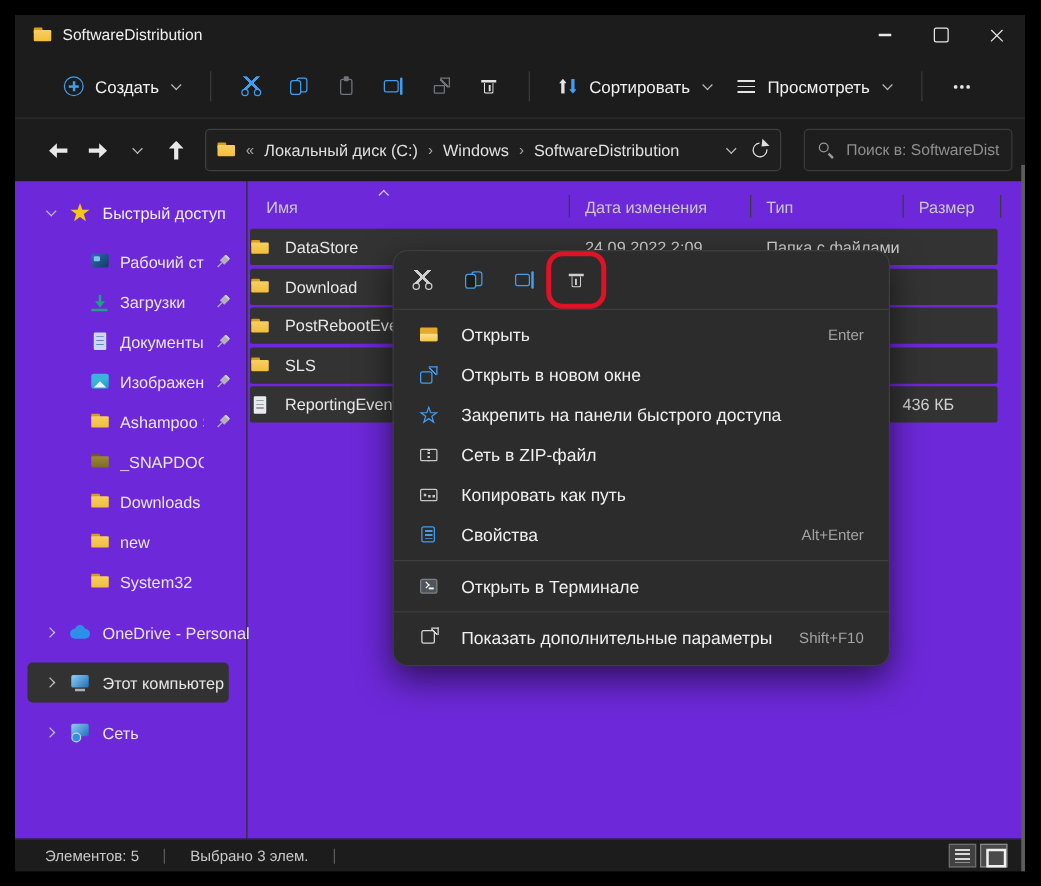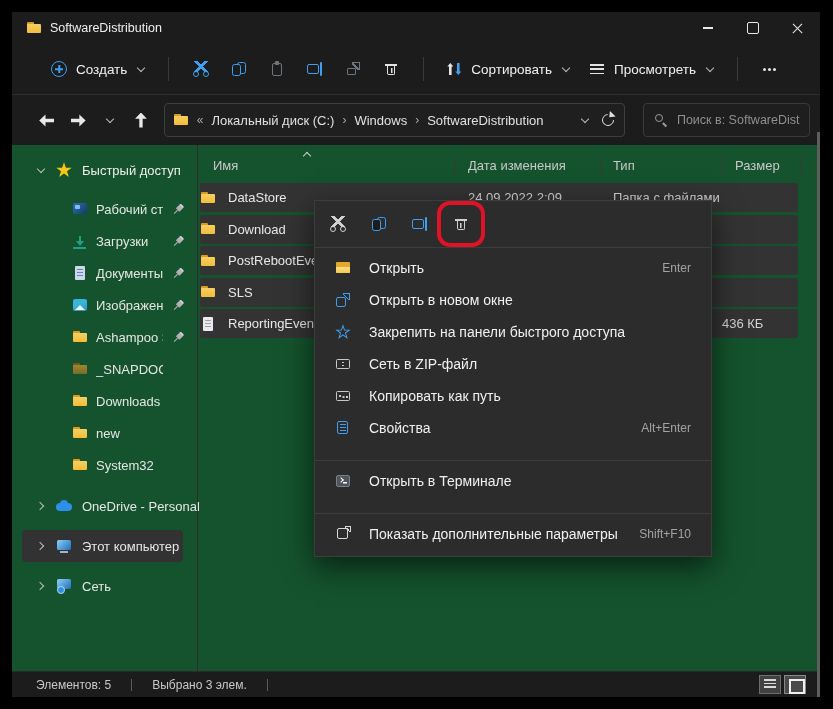--- a/index.html
+++ b/index.html
@@ -143,21 +143,21 @@
   .crumb{display:flex;align-items:center;gap:8px}
   .crumb .sep{color:#a8a8a8;font-size:12px}
   .addr-right{display:flex;align-items:center;gap:10px;margin-left:auto}
   .searchbox{margin-left:18px;width:170px;height:34px;border:1px solid #3a3a3a;border-radius:4px;background:#1e1e1e;
     display:flex;align-items:center;padding:0 9px;gap:8px}
   .searchbox input{background:transparent;border:none;outline:none;color:#bdbdbd;font-size:12.5px;width:100%;
     font-family:"Liberation Sans","DejaVu Sans",sans-serif}
   .searchbox input::placeholder{color:#8f8f8f}
 
   
-  .main{flex:1;display:flex;min-height:0;background:#14532d}
+  .main{flex:1;display:flex;min-height:0;background:#6d28d9}
   .sidebar{width:186px;border-right:1px solid #2c2c2c;padding-top:10px;flex:none;font-size:13px}
   .qa-header{height:30px;display:flex;align-items:center;gap:10px;padding-left:24px;color:#f0f0f0}
   .side-list{margin-top:8px}
   .side-item{height:32px;display:flex;align-items:center;gap:8px;padding-left:60px;padding-right:12px;color:#e6e6e6}
   .side-item .label{overflow:hidden;white-space:nowrap;text-overflow:clip;flex:1}
   .side-item .ico-pin{visibility:hidden;margin-left:auto}
   .side-item.show-pin .ico-pin{visibility:visible}
   .side-groups{margin-top:9px}
   .group-item{height:32px;display:flex;align-items:center;gap:10px;padding-left:14px;margin:0 14px 8px 10px;border-radius:4px;color:#e6e6e6;white-space:nowrap}
   .group-item.selected{background:#323232}
@@ -169,33 +169,33 @@
   .cols .col + .col::before{content:"";position:absolute;left:0;top:5px;bottom:5px;width:1px;background:#3a3a3a}
   .cols::after{content:"";position:absolute;left:600px;top:5px;bottom:5px;width:1px;background:#3a3a3a}
   .sort-caret{position:absolute;left:100px;top:-4px}
   .file-row{display:grid;grid-template-columns:255px 145px 122px 76px;height:29px;align-items:center;background:var(--selection);
     border-radius:2px;margin-bottom:2.5px;width:598px;font-size:13px;color:#e8e8e8}
   .file-row .name{display:flex;align-items:center;gap:12px;overflow:hidden;white-space:nowrap}
   .file-row .date,.file-row .type{color:#d2d2d2;padding-left:13px;white-space:nowrap}
   .file-row .size{color:#d2d2d2;text-align:left;padding-right:16px;white-space:nowrap}
 
   
-  .menu{position:absolute;left:116px;top:55px;width:398px;background:#2c2c2c;border:1px solid #3d3d3d;border-radius:0;
+  .menu{position:absolute;left:116px;top:55px;width:398px;background:#2c2c2c;border:1px solid #3d3d3d;border-radius:12px;
     box-shadow:0 10px 28px rgba(0,0,0,.6);z-index:10}
   .qa-row{display:flex;align-items:center;padding:6px 8px 6px 6px;border-bottom:1px solid #3d3d3d}
   .qa{width:34px;height:34px;margin-right:7px;border-radius:4px;display:flex;align-items:center;justify-content:center;position:relative}
   .qa .ic{color:#cfcfcf}
   .qa .ring{display:none}
   .qa.annotated .ring{display:block;position:absolute;left:-7px;right:-7px;top:-6px;bottom:-6px;
     border:4.5px solid var(--red);border-radius:13px;z-index:20;pointer-events:none}
   .menu-items{padding:4px 6px 6px}
   .menu-item{height:32px;display:flex;align-items:center;padding:0 14px;border-radius:4px;position:relative;font-size:14px;color:#f0f0f0}
   .menu-item .label{margin-left:18px;white-space:nowrap}
   .menu-item .shortcut{margin-left:auto;font-size:12px;color:#a3a3a3}
-  .menu-item.with-sep{margin-top:21px}
+  .menu-item.with-sep{margin-top:9px}
   .menu-item.with-sep::before{content:"";position:absolute;left:-6px;right:-6px;top:-5px;height:1px;background:#3d3d3d}
 
   
   .statusbar{height:26px;flex:none;border-top:1px solid #2a2a2a;background:#1c1c1c;display:flex;align-items:center;
     padding:0 14px 0 24px;gap:20px;font-size:12px;color:#c8c8c8}
   .sdiv{width:1px;height:12px;background:#5a5a5a}
   .sb-buttons{margin-left:auto;display:flex;gap:3px}
   .sb-btn{width:22px;height:19px;background:#414141;border:1px solid #6e6e6e;position:relative}
   .sb-btn.sb-list::before{content:"";position:absolute;inset:3px 4px;background:repeating-linear-gradient(180deg,#d9d9d9 0 1.5px,transparent 1.5px 3.6px)}
   .sb-btn.sb-thumb{background:#4a4a4a;border-color:#8a8a8a}

